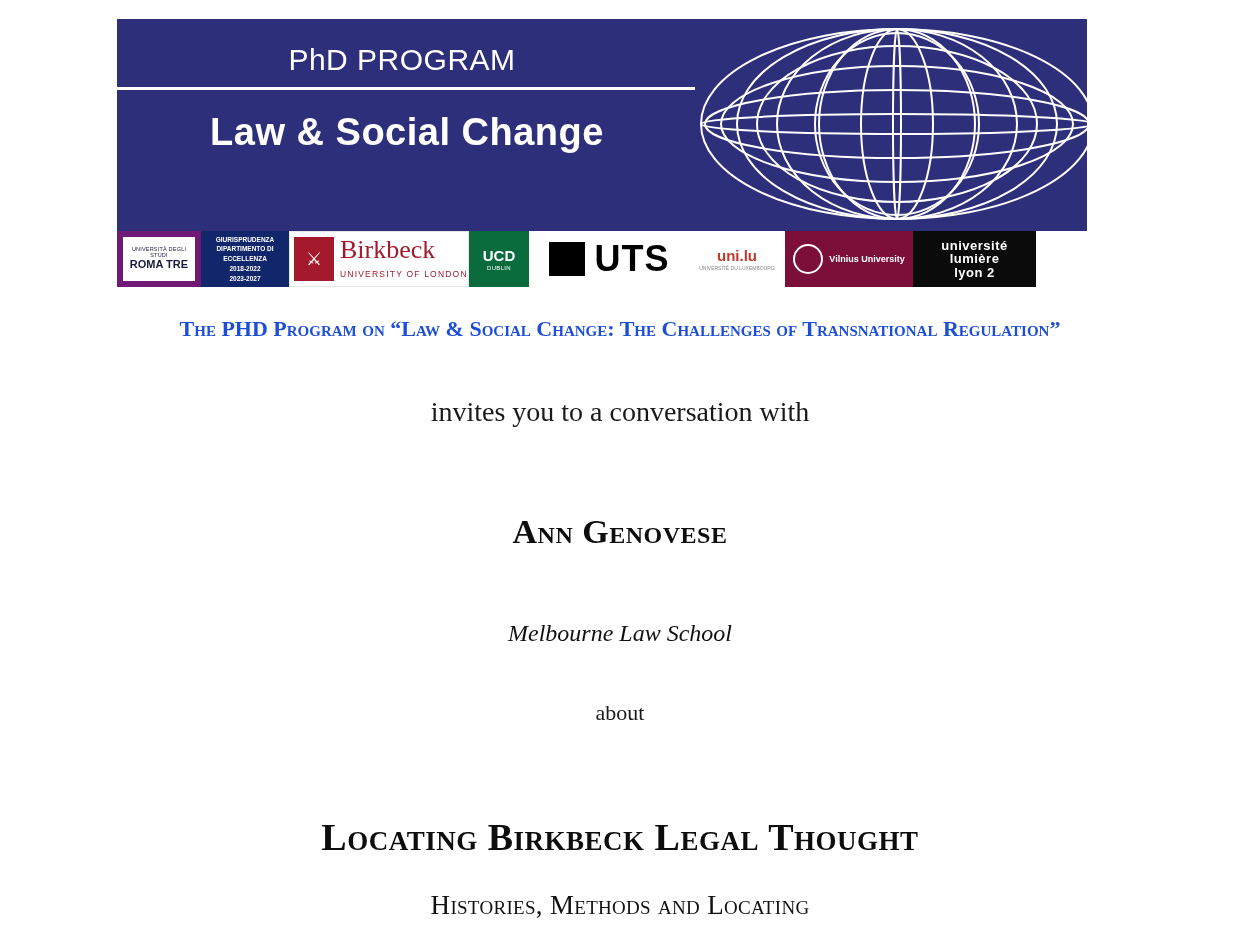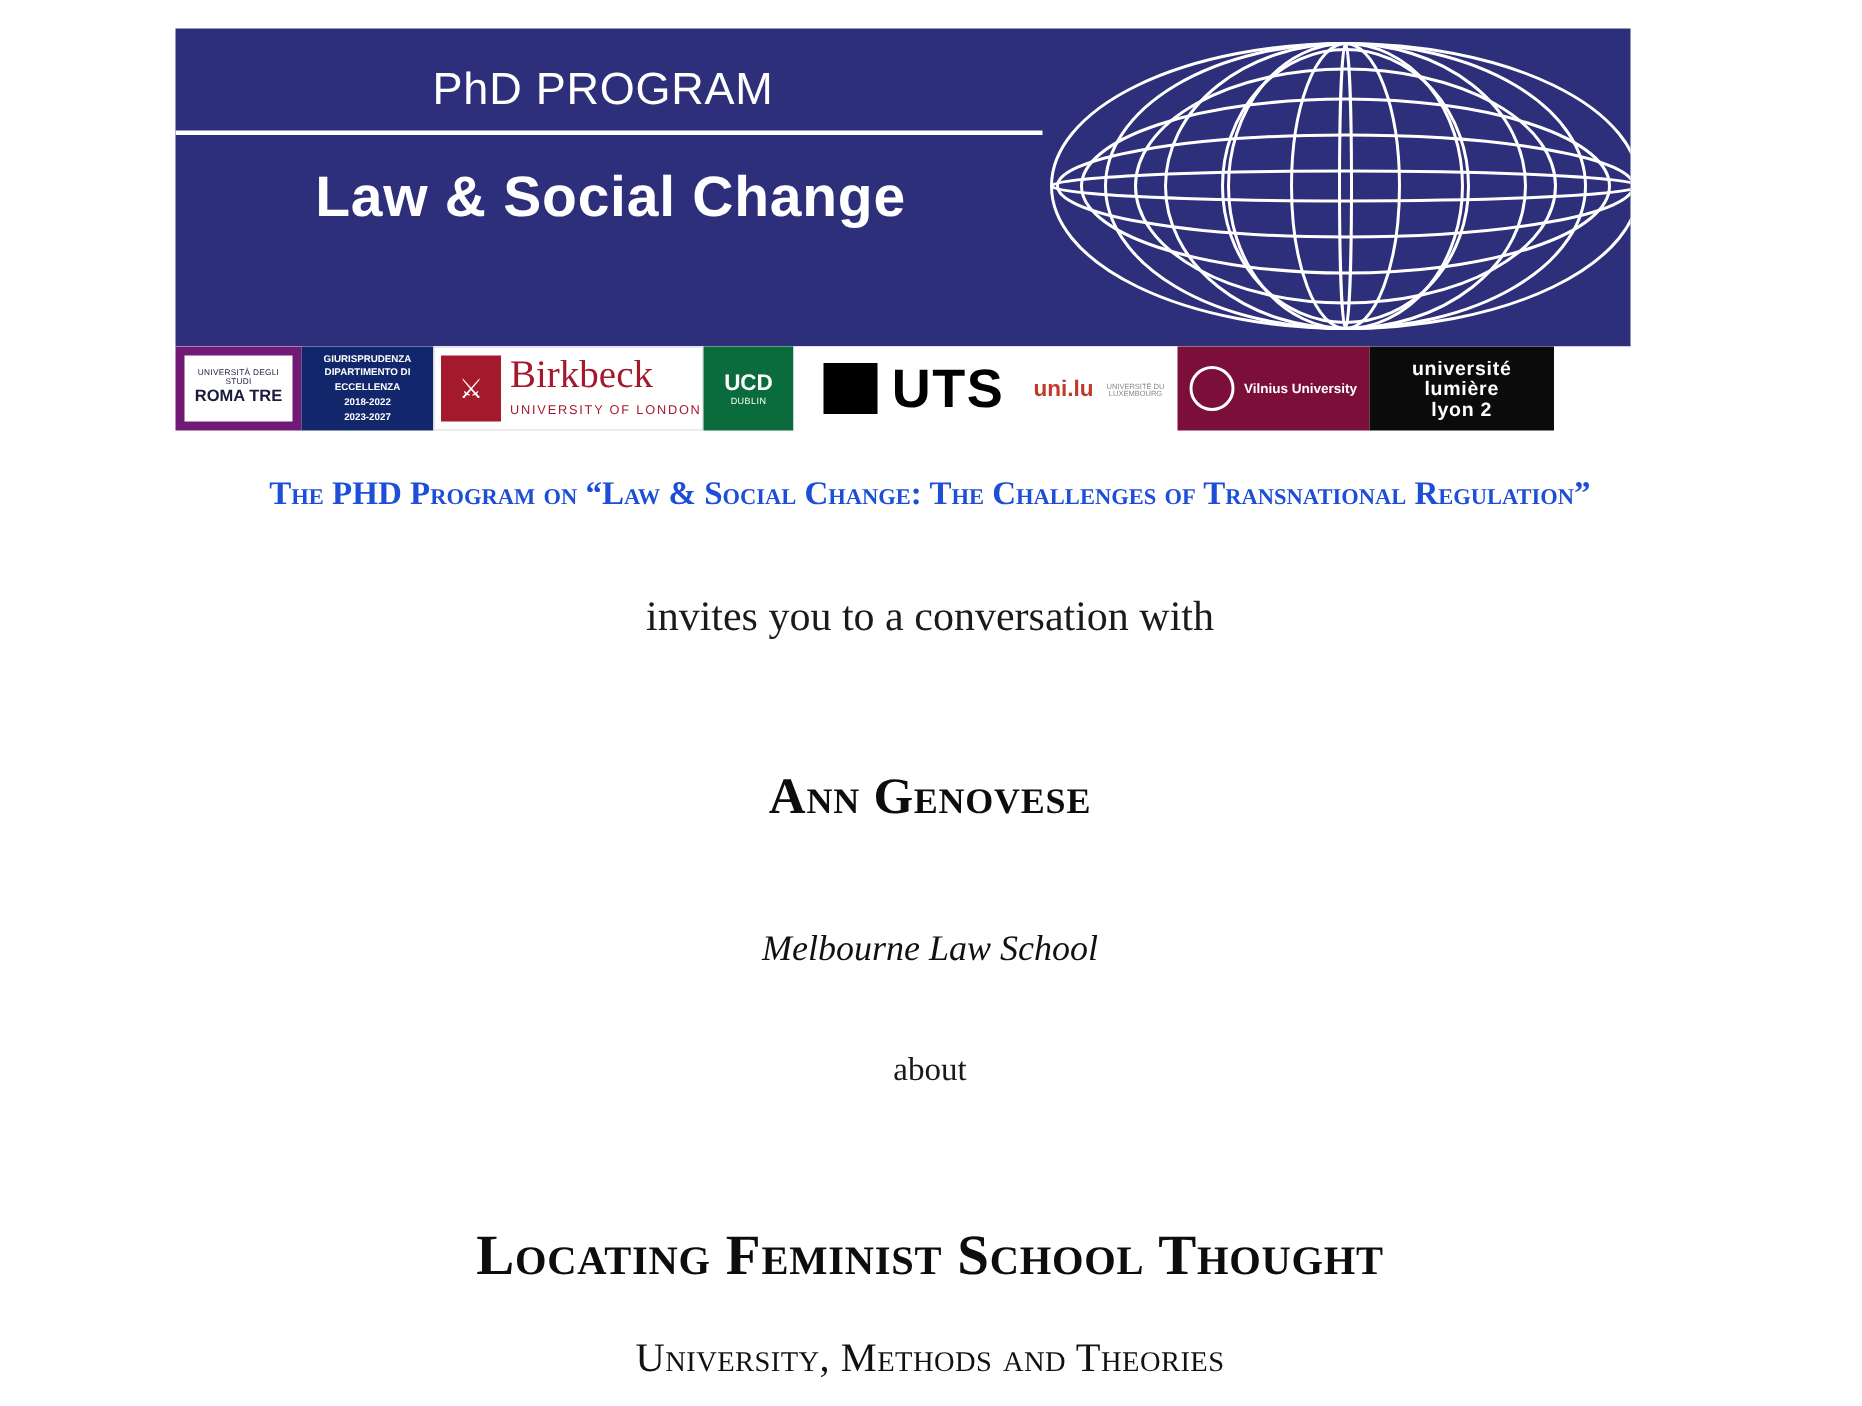--- a/index.html
+++ b/index.html
@@ -166,21 +166,21 @@
   }
   .uts-mark {
     width: 36px; height: 34px;
     background: #000000;
     display:inline-block;
   }
   .logo-unilu {
     width: 96px;
     background: #ffffff;
     color: #c0392b;
-    flex-direction: row;
+    flex-direction: column;
     font-weight: bold;
     font-size: 15px;
     line-height: 1;
   }
   .logo-unilu .unilu-sub { font-size: 5px; color:#888; font-weight:normal; margin-top:3px;}
   .logo-vilnius {
     width: 128px;
     background: #7b0f3a;
     color: #ffffff;
     gap: 6px;
@@ -351,16 +351,16 @@
         <span class="lyon2">lyon 2</span>
       </div>
     </div>
   </div>
 
   <div class="headline">The PHD Program on “Law &amp; Social Change: The Challenges of Transnational Regulation”</div>
   <div class="invites">invites you to a conversation with</div>
   <div class="speaker">Ann Genovese</div>
   <div class="affiliation">Melbourne Law School</div>
   <div class="about">about</div>
-  <div class="talk-title">Locating Feminist School Thought</div>
-  <div class="talk-subtitle">University, Methods and Theories</div>
+  <div class="talk-title">Locating Birkbeck Legal Thought</div>
+  <div class="talk-subtitle">Histories, Methods and Locating</div>
 
 </div>
 
 </body></html>

